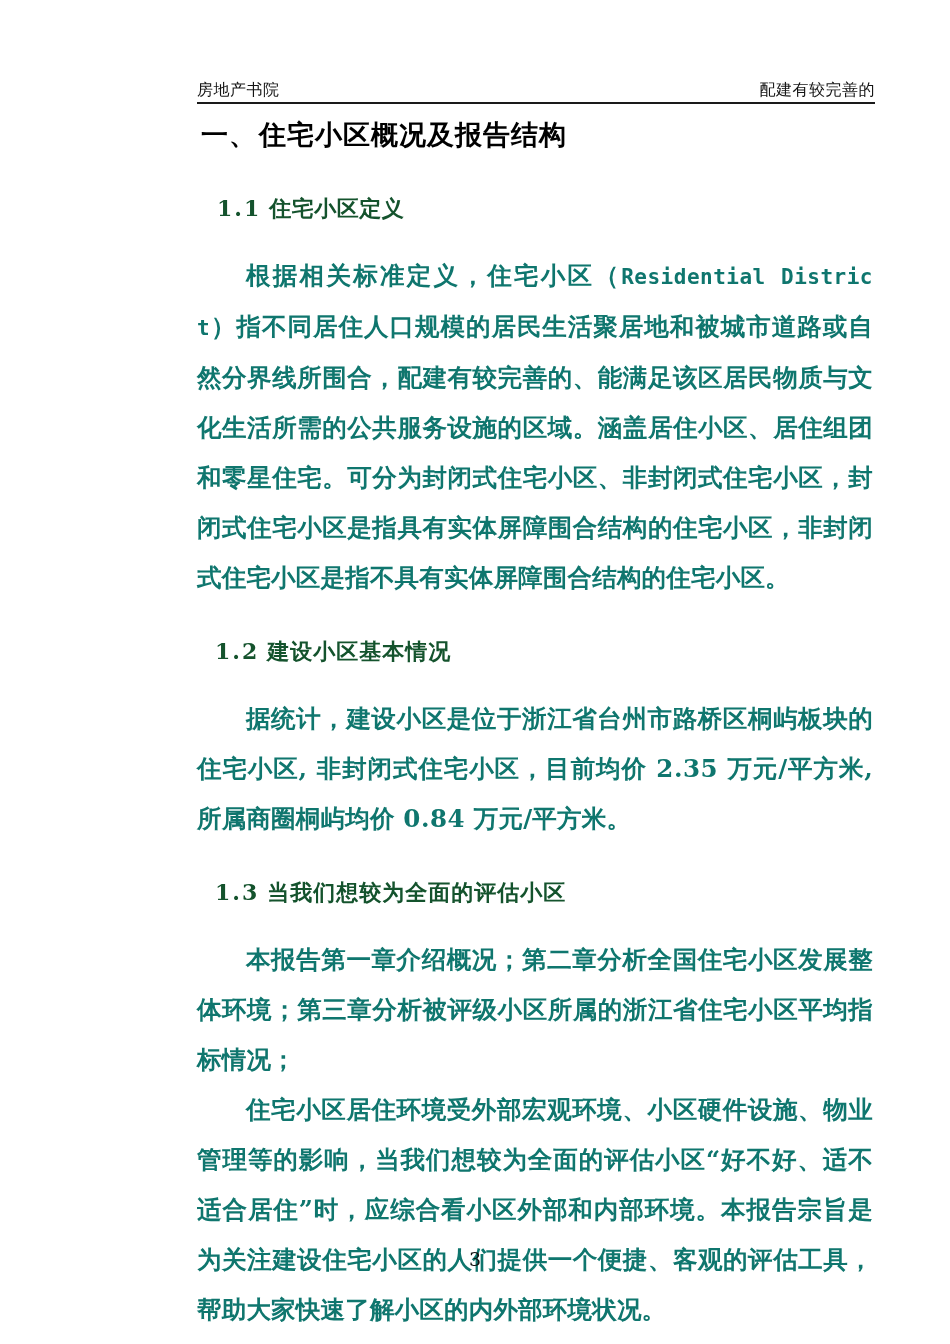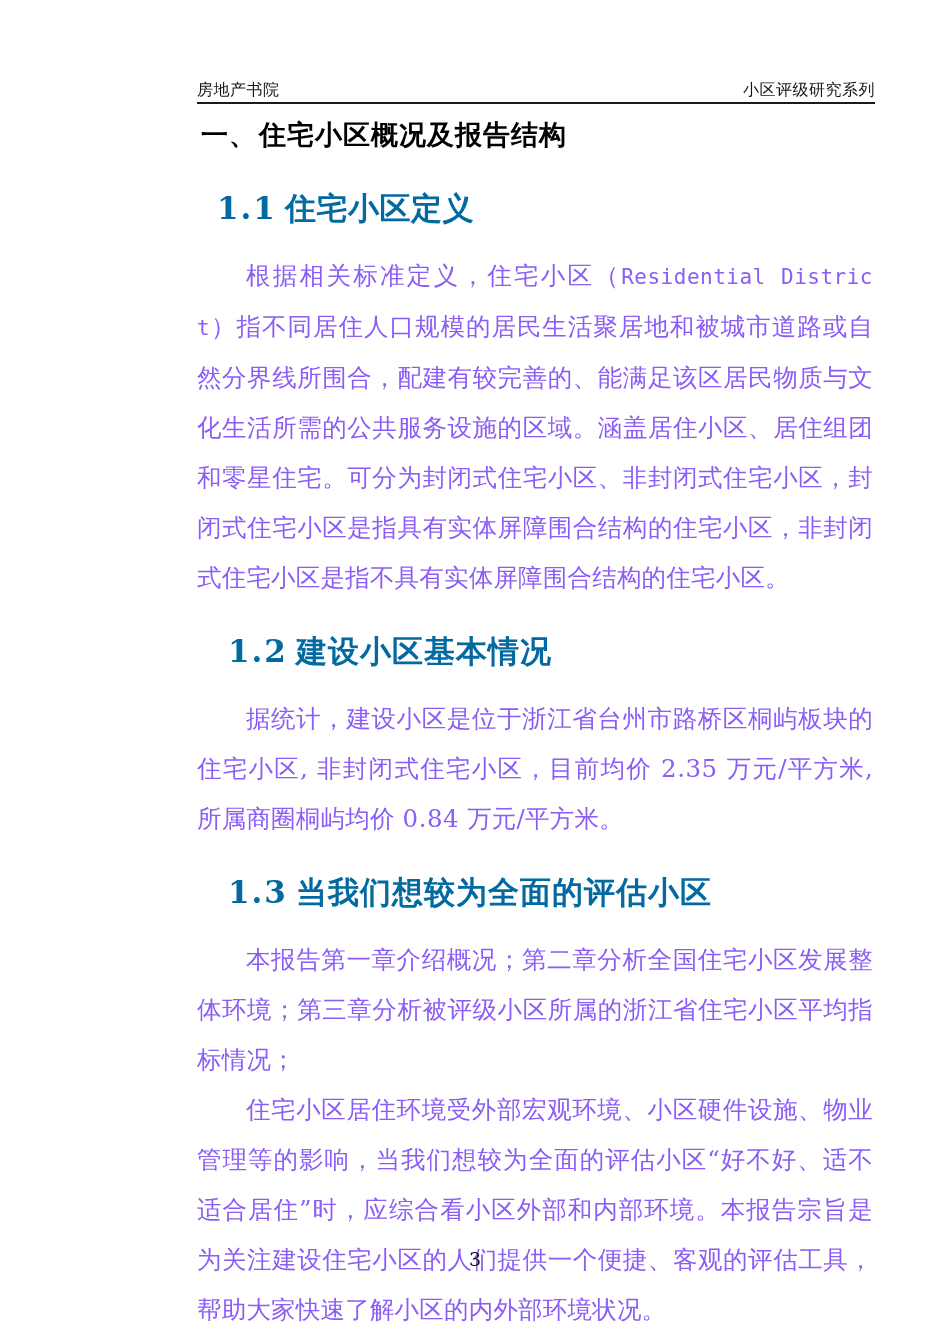--- a/index.html
+++ b/index.html
@@ -63,53 +63,54 @@
     font-weight: bold;
     font-size: 27px;
     line-height: 46px;
     letter-spacing: 1px;
     margin: 0 0 14px 4px;
     color: #000;
     white-space: nowrap;
   }
   .h2 {
     font-family: "Liberation Sans", "DejaVu Sans", sans-serif;
-    font-size: 31px;
+    font-size: 22px;
     line-height: 44px;
     letter-spacing: 0.5px;
     margin: 0 0 6px 20px;
-    color: #0369a1;
+    color: #14532d;
     white-space: nowrap;
   }
   .h2.strong {
     font-weight: bold;
-    margin-left: 31px;
+    margin-left: 18px;
     letter-spacing: 1px;
   }
   .h2 .num {
     font-family: "DejaVu Serif", serif;
     letter-spacing: 2px;
     padding-right: 8px;
   }
   .h1 .num {
     padding-right: 2px;
   }
 
   
   p.body {
     font-family: "DejaVu Serif", serif;
     font-size: 24.5px;
     line-height: 50px;
     text-align: justify;
     text-justify: inter-character;
     text-align-last: left;
     margin: 0;
-    color: #8b5cf6;
+    color: #0f766e;
     letter-spacing: 0.2px;
     word-break: break-all;
+    font-weight: bold;
   }
   p.indent {
     text-indent: 2em;
   }
   .latin {
     font-family: "DejaVu Sans Mono", "Liberation Mono", monospace;
     font-size: 21px;
     letter-spacing: 0.5px;
   }
   .num-inline {
@@ -133,21 +134,21 @@
     color: #111;
   }
 </style>
 </head>
 <body>
 
 <div class="page">
 
   <div class="page-header">
     <span class="header-left">房地产书院</span>
-    <span class="header-right">小区评级研究系列</span>
+    <span class="header-right">配建有较完善的</span>
   </div>
 
   <div class="content">
 
     <h1 class="h1"><span class="num">一、</span><span>住宅小区概况及报告结构</span></h1>
 
     <div class="gap-sm"></div>
 
     <h2 class="h2"><span class="num">1.1</span><span>住宅小区定义</span></h2>
 

